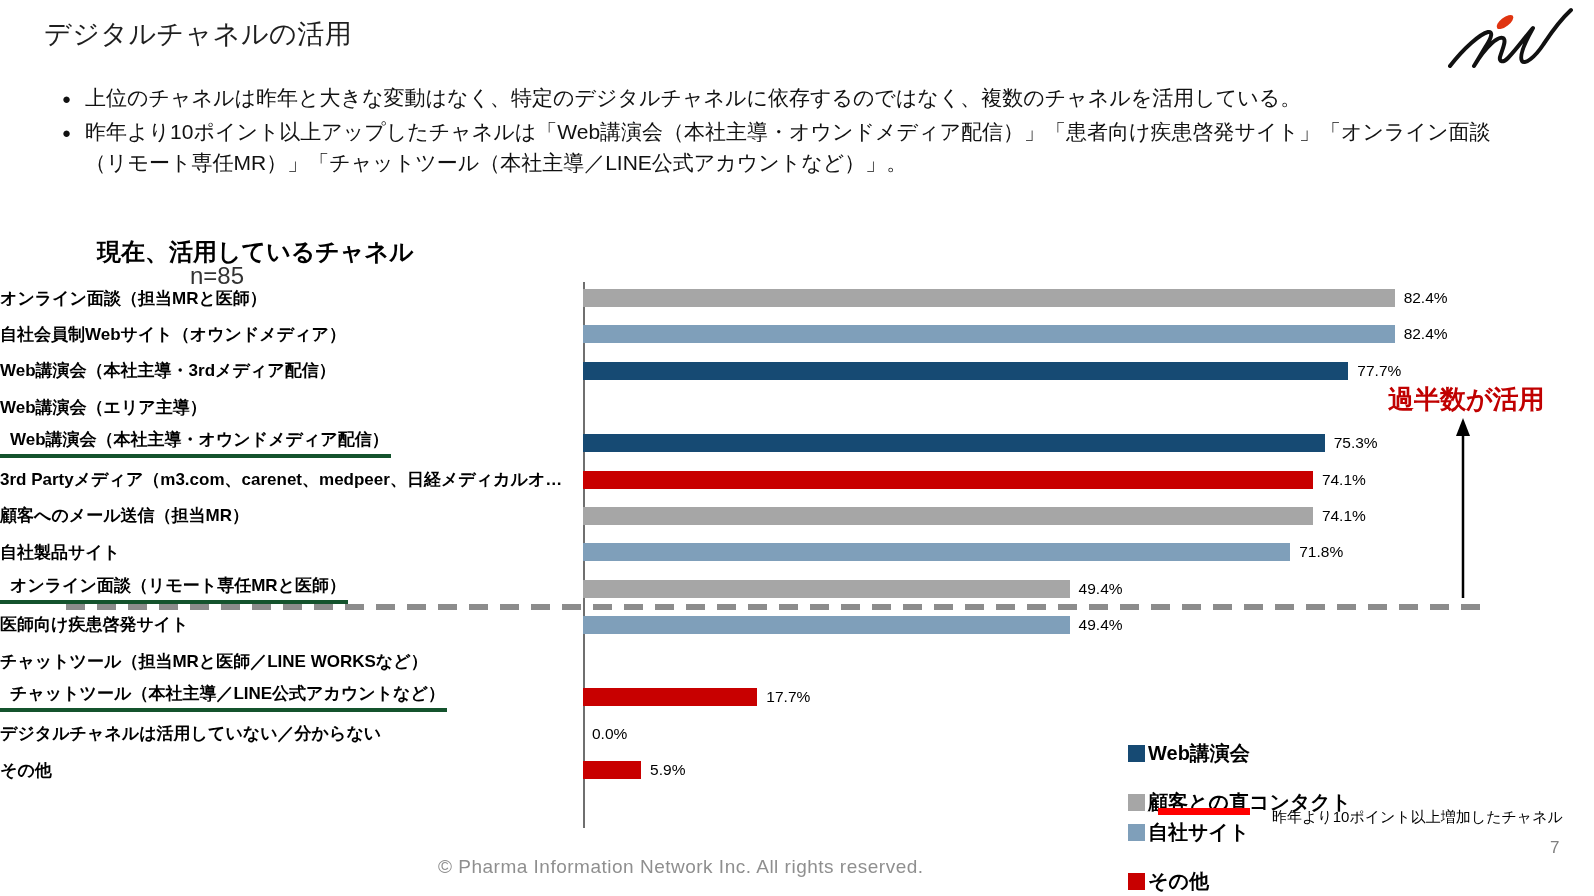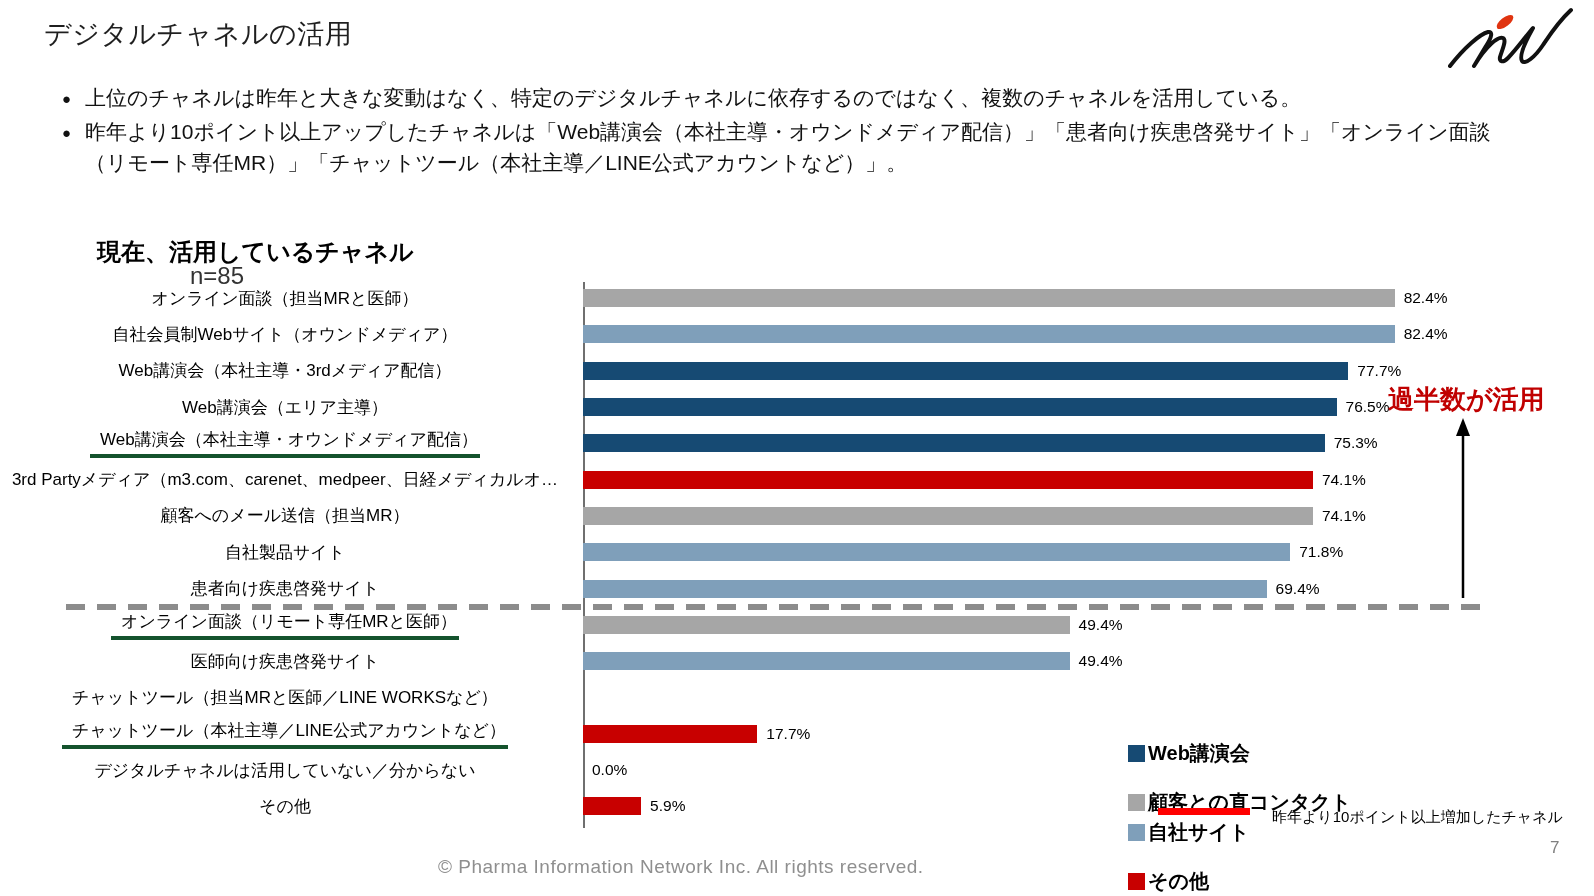--- a/index.html
+++ b/index.html
@@ -16,22 +16,22 @@
   .bullets{position:absolute;left:62px;top:82px;width:1450px;}
   .bullet{display:flex;font-size:21px;line-height:1.5;color:#111;margin-bottom:2px;}
   .bullet .dot{font-size:15px;margin:6px 14px 0 0;flex:0 0 auto;}
   .chart-heading{position:absolute;left:97px;top:236px;font-size:24px;font-weight:bold;color:#000;}
   .n-label{position:absolute;left:190px;top:262px;font-size:24px;color:#333;}
 
   .chart{position:absolute;left:0;top:280px;width:1594px;height:552px;}
   .axis-line{position:absolute;left:583px;top:2px;width:2px;height:546px;background:#6f6f6f;}
   .row{display:flex;align-items:center;height:36.3px;}
   .cat-label{
-    width:583px;flex:0 0 583px;text-align:center;box-sizing:border-box;
-    padding-right:13px;font-size:17px;font-weight:400;color:#000;white-space:nowrap;
+    width:583px;flex:0 0 583px;text-align:left;box-sizing:border-box;
+    padding-right:13px;font-size:17px;font-weight:700;color:#000;white-space:nowrap;
     overflow:hidden;
   }
   .cat-label .lbl{display:inline-block;}
   .cat-label .lbl.u{border-bottom:4px solid #14532d;padding:0 2px 3px 10px;}
   .bar-area{position:relative;width:985px;flex:0 0 985px;height:100%;display:flex;align-items:center;}
   .bar{height:18px;flex:0 0 auto;}
   .val{font-size:15.5px;color:#000;margin-left:9px;white-space:nowrap;}
   .separator{
     position:absolute;left:66px;width:1424px;height:6px;
     background:repeating-linear-gradient(90deg,#8c8c8c 0 19px,transparent 19px 31px);
@@ -95,24 +95,20 @@
         </div>
         <div class="row">
           <div class="cat-label"><span class="lbl">Web講演会（本社主導・3rdメディア配信）</span></div>
           <div class="bar-area">
             <div class="bar" style="width: 77.7%; background: rgb(22, 74, 115);"></div>
             <span class="val">77.7%</span>
           </div>
         </div>
         <div class="row">
           <div class="cat-label"><span class="lbl">Web講演会（エリア主導）</span></div>
-          <div class="bar-area">
-            <div class="bar" style="width: 76.5%; background: rgb(22, 74, 115);"></div>
-            <span class="val">76.5%</span>
-          </div>
         </div>
         <div class="row">
           <div class="cat-label"><span class="lbl u">Web講演会（本社主導・オウンドメディア配信）</span></div>
           <div class="bar-area">
             <div class="bar" style="width: 75.3%; background: rgb(22, 74, 115);"></div>
             <span class="val">75.3%</span>
           </div>
         </div>
         <div class="row">
           <div class="cat-label"><span class="lbl">3rd Partyメディア（m3.com、carenet、medpeer、日経メディカルオ…</span></div>
@@ -126,27 +122,20 @@
           <div class="bar-area">
             <div class="bar" style="width: 74.1%; background: rgb(166, 166, 166);"></div>
             <span class="val">74.1%</span>
           </div>
         </div>
         <div class="row">
           <div class="cat-label"><span class="lbl">自社製品サイト</span></div>
           <div class="bar-area">
             <div class="bar" style="width: 71.8%; background: rgb(127, 159, 186);"></div>
             <span class="val">71.8%</span>
-          </div>
-        </div>
-        <div class="row">
-          <div class="cat-label"><span class="lbl">患者向け疾患啓発サイト</span></div>
-          <div class="bar-area">
-            <div class="bar" style="width: 69.4%; background: rgb(127, 159, 186);"></div>
-            <span class="val">69.4%</span>
           </div>
         </div>
         <div class="row">
           <div class="cat-label"><span class="lbl u">オンライン面談（リモート専任MRと医師）</span></div>
           <div class="bar-area">
             <div class="bar" style="width: 49.4%; background: rgb(166, 166, 166);"></div>
             <span class="val">49.4%</span>
           </div>
         </div>
         <div class="row">

